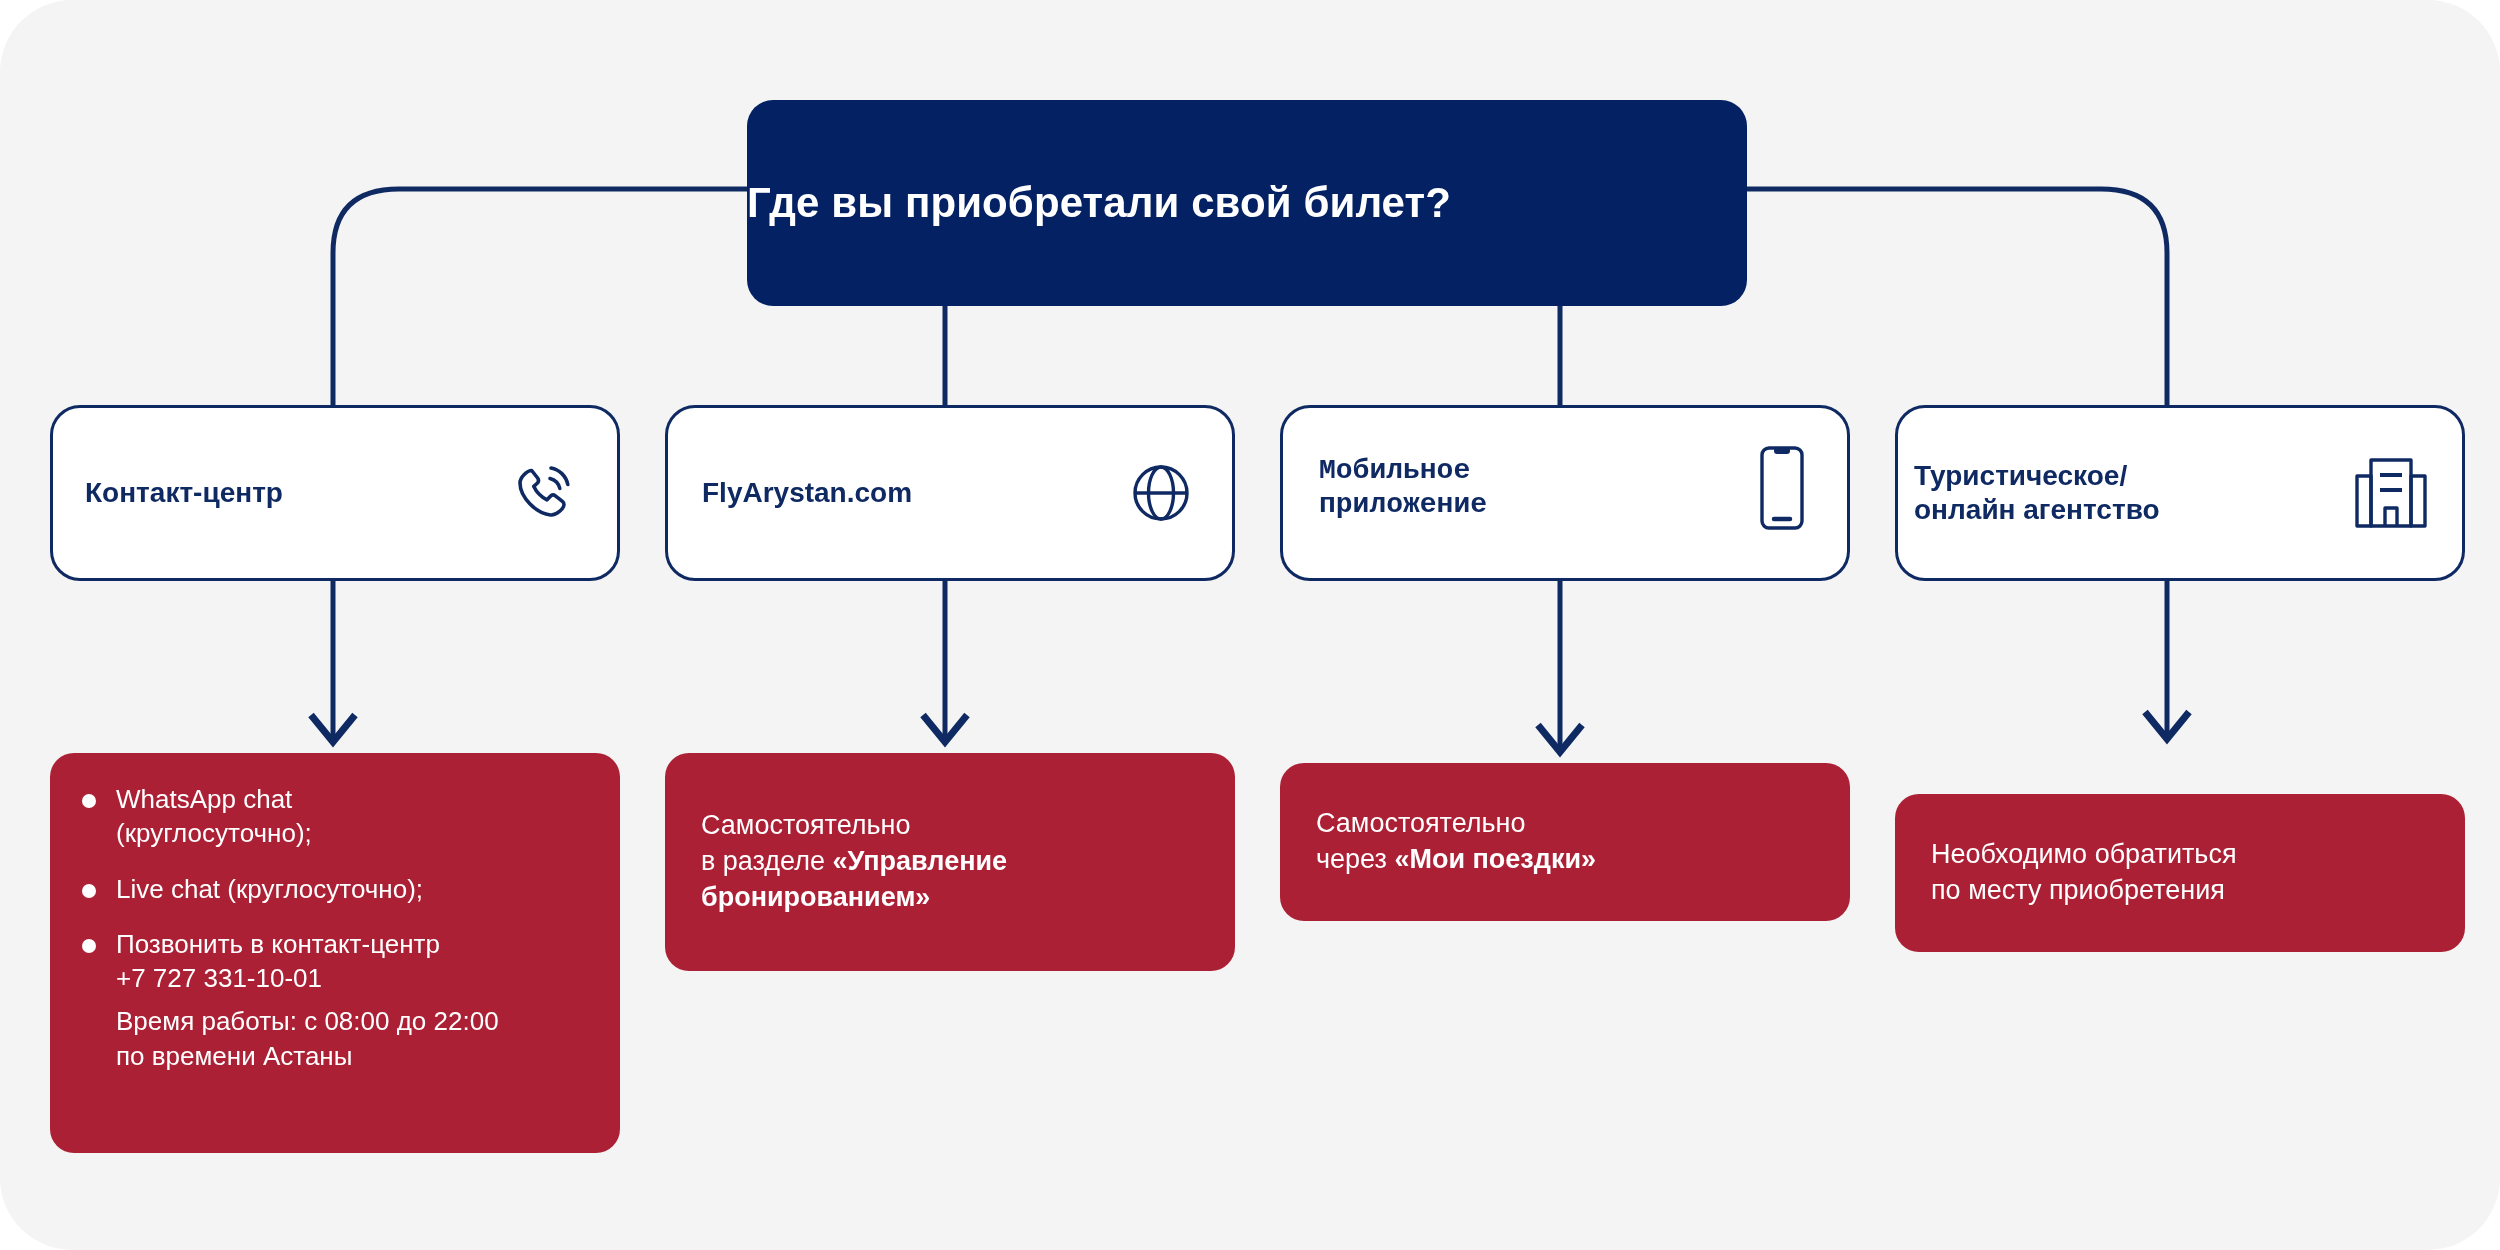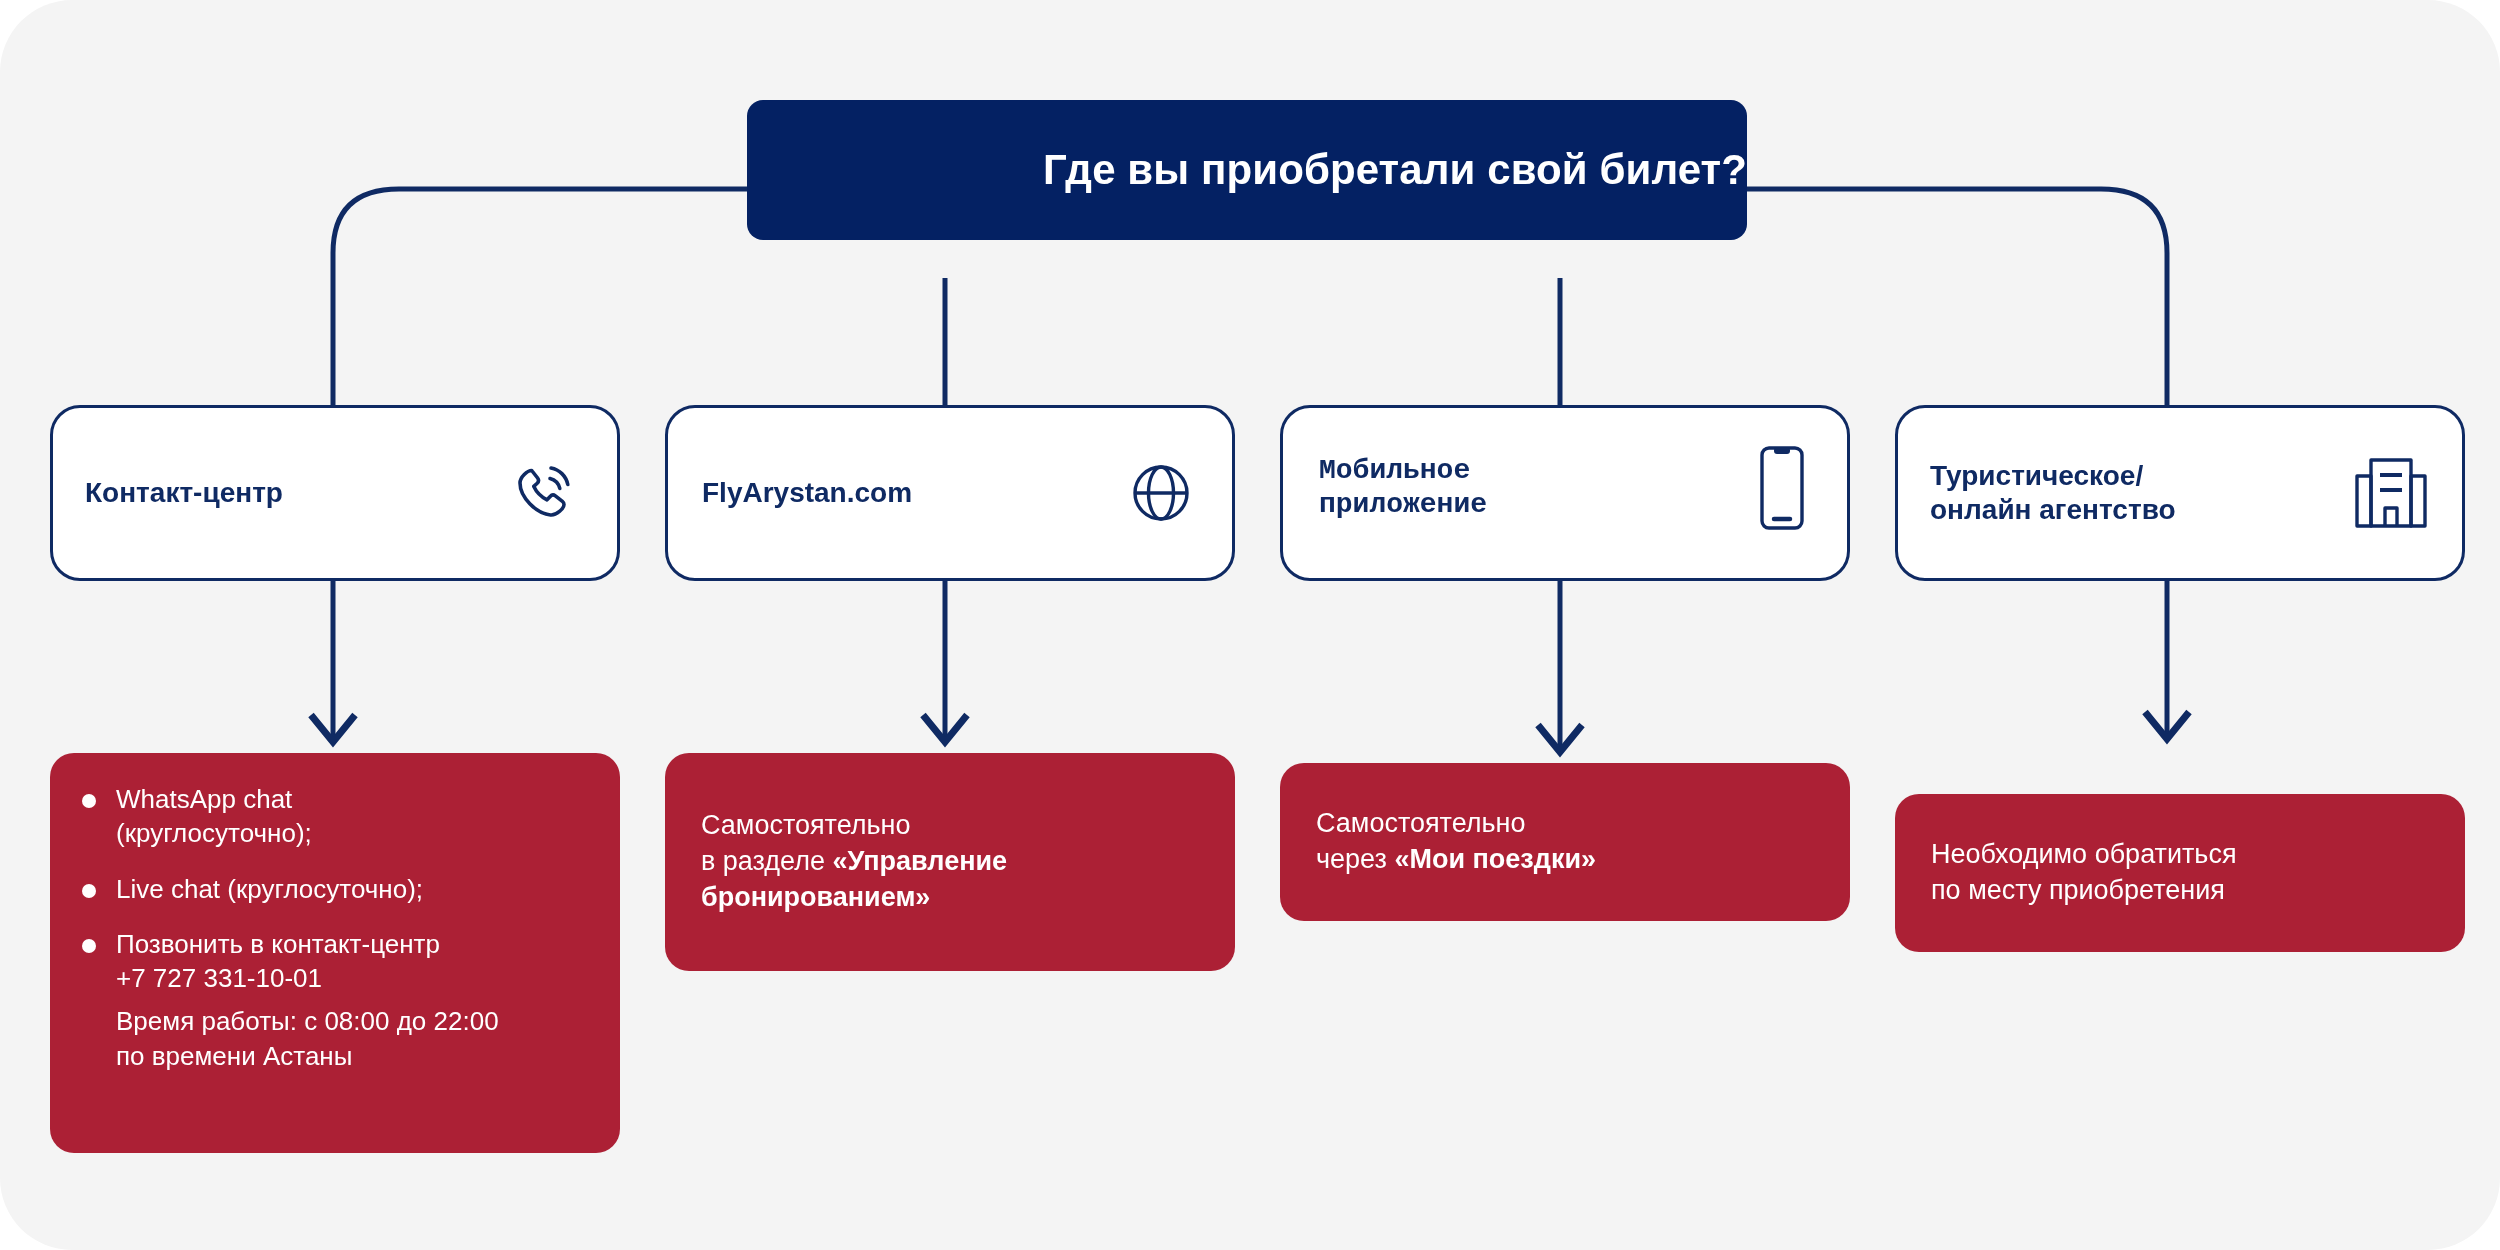--- a/index.html
+++ b/index.html
@@ -31,26 +31,26 @@
     height: 1250px;
     pointer-events: none;
   }
 
   
   #header-box {
     position: absolute;
     left: 747px;
     top: 100px;
     width: 1000px;
-    height: 140px;
+    height: 206px;
     background: #042163;
-    border-radius: 16px;
+    border-radius: 26px;
     display: flex;
     align-items: center;
-    justify-content: flex-end;
+    justify-content: flex-start;
     box-sizing: border-box;
   }
   #header-title {
     color: #ffffff;
     font-size: 42px;
     font-weight: bold;
     letter-spacing: 0.1px;
     text-align: center;
     white-space: nowrap;
   }
@@ -78,21 +78,21 @@
     flex: 0 0 auto;
     display: flex;
     align-items: center;
     justify-content: center;
   }
   .node-icon svg { display: block; }
 
   #node-0 { left: 50px;   width: 570px; padding: 0 36px 0 32px; }
   #node-1 { left: 665px;  width: 570px; padding: 0 36px 0 34px; }
   #node-2 { left: 1280px; width: 570px; padding: 0 36px 10px 36px; font-family: Liberation Mono, monospace; }
-  #node-3 { left: 1895px; width: 570px; padding: 0 30px 0 32px; }
+  #node-3 { left: 1895px; width: 570px; padding: 0 30px 0 16px; }
 
   
   .result-box {
     position: absolute;
     background: #AC2035;
     border-radius: 24px;
     box-sizing: border-box;
     color: #ffffff;
   }
   #result-0 {

